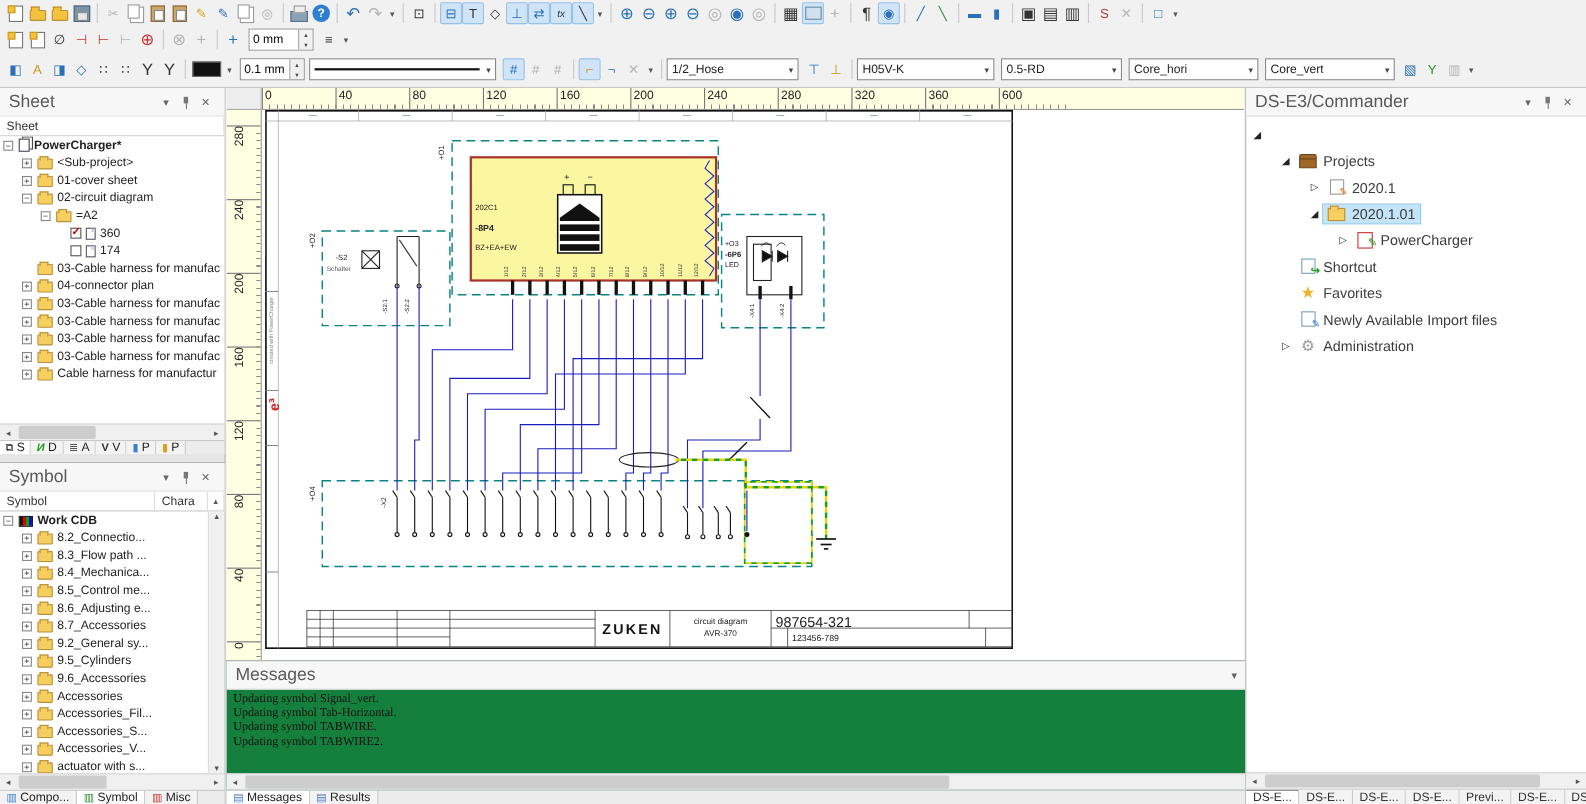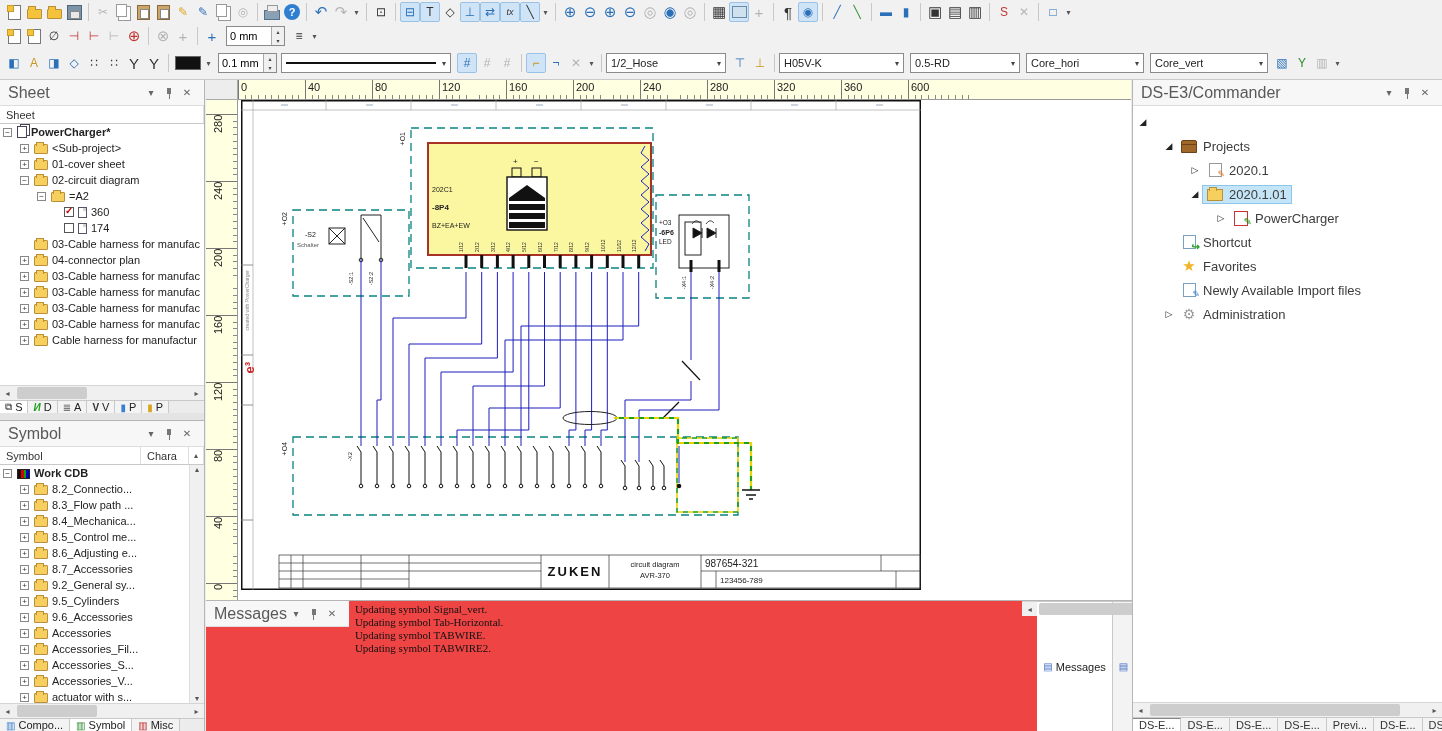--- a/index.html
+++ b/index.html
@@ -100,21 +100,21 @@
   .vcell .vt{writing-mode:vertical-rl;transform:rotate(180deg);display:inline-block;height:60px;text-align:right}
   .vcell::after{content:"";position:absolute;top:0;bottom:0;right:0;width:4px;background:repeating-linear-gradient(0deg,transparent 0 5.7px,#888 5.7px 6.7px)}
   #sheet{position:absolute;left:35px;top:20px;width:680px;height:490px;background:#fff}
   #sheet svg{position:absolute;left:0;top:0}
   .dl{position:absolute;font-size:7px;color:#222;white-space:nowrap;line-height:1}
   .rot{writing-mode:vertical-rl;transform:rotate(180deg)}
   .pinlbls{position:absolute;left:217px;top:108px;width:189px;height:44px;display:flex}
   .pl{width:15.75px;writing-mode:vertical-rl;transform:rotate(180deg);font-size:5px;color:#333;overflow:hidden}
 
   
-  #messages{position:absolute;left:206px;top:600px;width:969px;height:131px;background:#ef4444;border-top:1px solid #b5b5b5;display:flex;flex-direction:row}
+  #messages{position:absolute;left:206px;top:600px;width:969px;height:131px;background:#15803d;border-top:1px solid #b5b5b5;display:flex;flex-direction:column}
   #msgBody{flex:1;padding:2px 6px;font-family:Liberation Serif, serif;font-size:11px;line-height:13px;color:#111;overflow:hidden}
 
   
   #commander{position:absolute;left:1132px;top:80px;width:310px;height:651px;background:#fff;border-left:1px solid #b5b5b5;display:flex;flex-direction:column}
   #cmTree{flex:1;overflow:hidden;padding-top:4px}
   .crow{display:flex;align-items:center;height:24px;font-size:13px;color:#3c3c3c;white-space:nowrap}
   .c0{padding-left:4px}.c1{padding-left:30px}.c2{padding-left:56px}.c3{padding-left:82px}
   .cexp{width:12px;flex:none;text-align:center;font-size:9px;color:#222;margin-right:2px}
   .hl{display:flex;align-items:center;gap:6px;padding:1px 4px}
   .crow.sel .hl{background:#c4e5f8;outline:1px solid #8cc6ea}
@@ -896,21 +896,21 @@
       <span class="dl rot" style="left:108px;top:172px;font-size:5.5px">-S2:1</span>
       <span class="dl rot" style="left:128px;top:172px;font-size:5.5px">-S2:2</span>
       <span class="dl rot" style="left:441px;top:176px;font-size:5.5px">-X4:1</span>
       <span class="dl rot" style="left:469px;top:176px;font-size:5.5px">-X4:2</span>
       <span class="dl rot" style="left:106px;top:352px;font-size:6px">-X2</span>
       <span class="dl rot" style="left:2px;top:262px;font-size:13px;font-weight:bold;color:#cc2222">e³</span>
       <span class="dl rot" style="left:4px;top:170px;font-size:5px;color:#888">created with PowerCharger</span>
       <span class="dl" style="left:302px;top:465px;width:64px;text-align:center;font-size:13px;font-weight:bold;letter-spacing:2px;color:#111">ZUKEN</span>
       <span class="dl" style="left:368px;top:461px;width:92px;text-align:center;font-size:7.5px">circuit diagram</span>
       <span class="dl" style="left:368px;top:472px;width:92px;text-align:center;font-size:7.5px">AVR-370</span>
-      <span class="dl" style="left:464px;top:459px;font-size:10px">987654-321</span>
+      <span class="dl" style="left:464px;top:459px;font-size:13px">987654-321</span>
       <span class="dl" style="left:479px;top:477px;font-size:8px">123456-789</span>
       <div class="pinlbls">
 
       <span class="pl">1/12</span>
           <span class="pl">2/12</span>
           <span class="pl">3/12</span>
           <span class="pl">4/12</span>
           <span class="pl">5/12</span>
           <span class="pl">6/12</span>
           <span class="pl">7/12</span>

